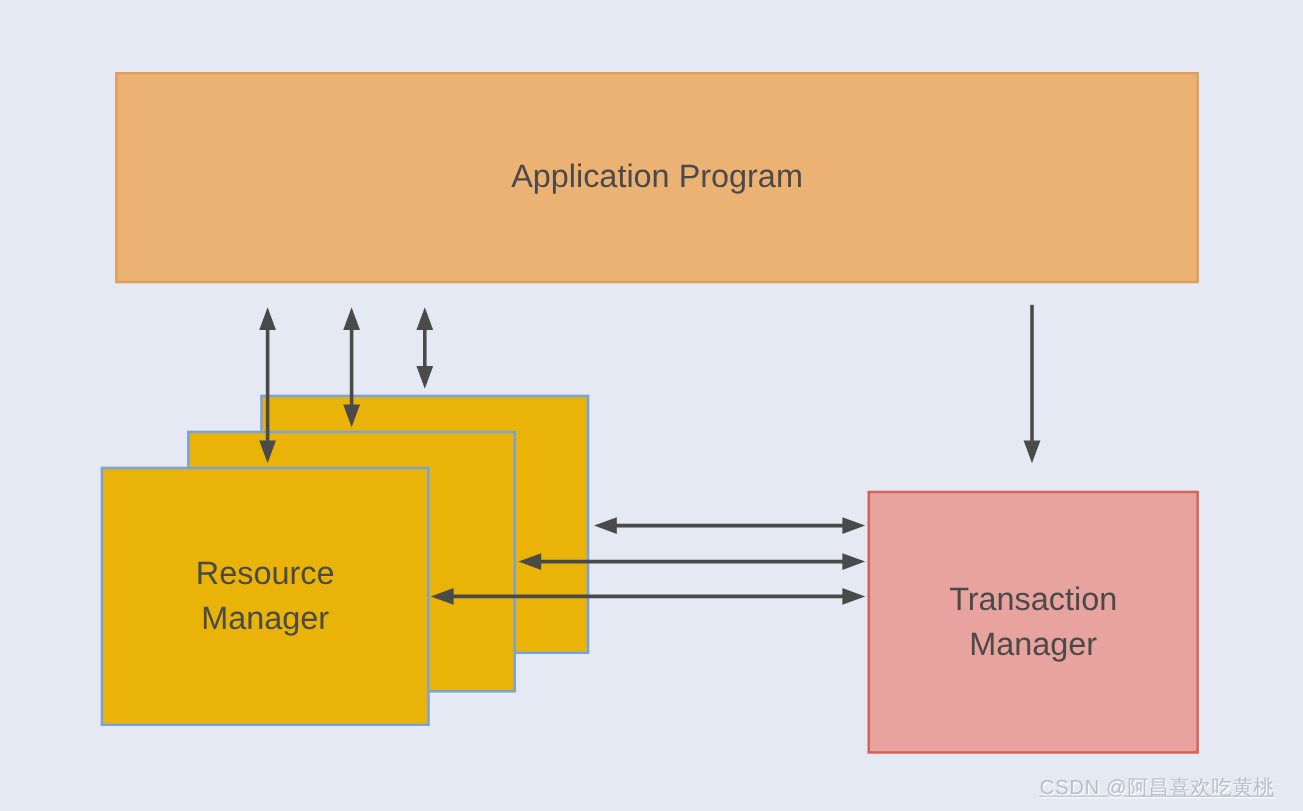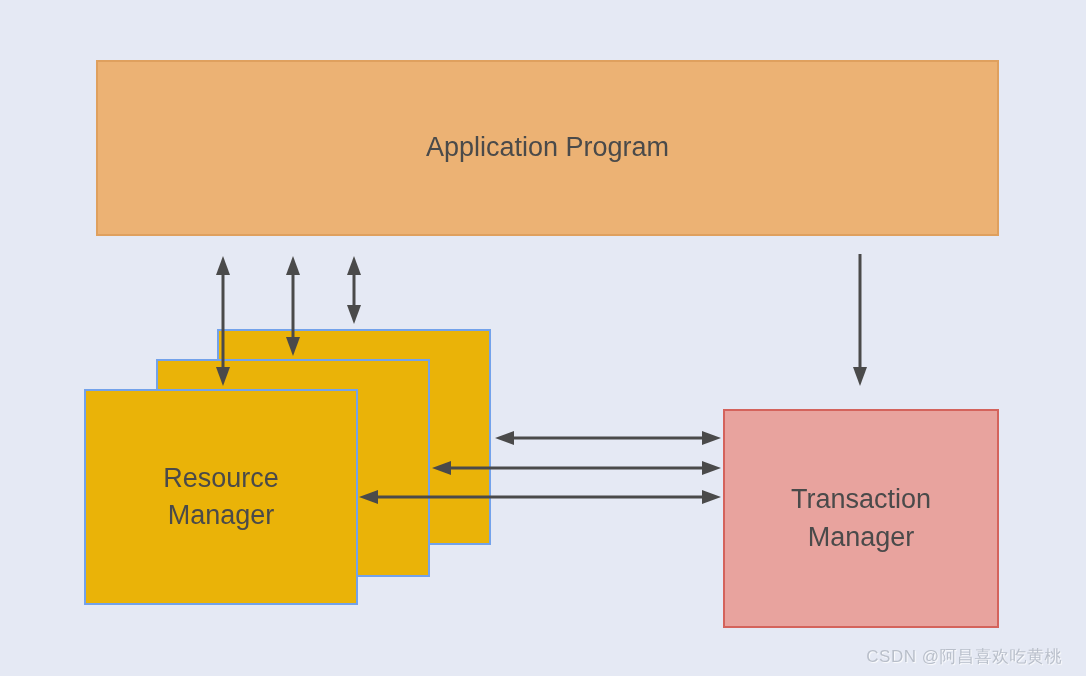--- a/index.html
+++ b/index.html
@@ -59,20 +59,21 @@
   }
 
   .watermark {
     position: absolute;
     right: 24px;
     bottom: 8px;
     font-size: 17px;
     color: #b9bfca;
     text-shadow: 1px 1px 1px rgba(255,255,255,0.9);
     letter-spacing: 0.5px;
+    text-decoration: underline;
   }
 </style>
 </head>
 <body>
 
 <div class="canvas">
 
   <div class="box box-app">
     <span>Application Program</span>
   </div>

